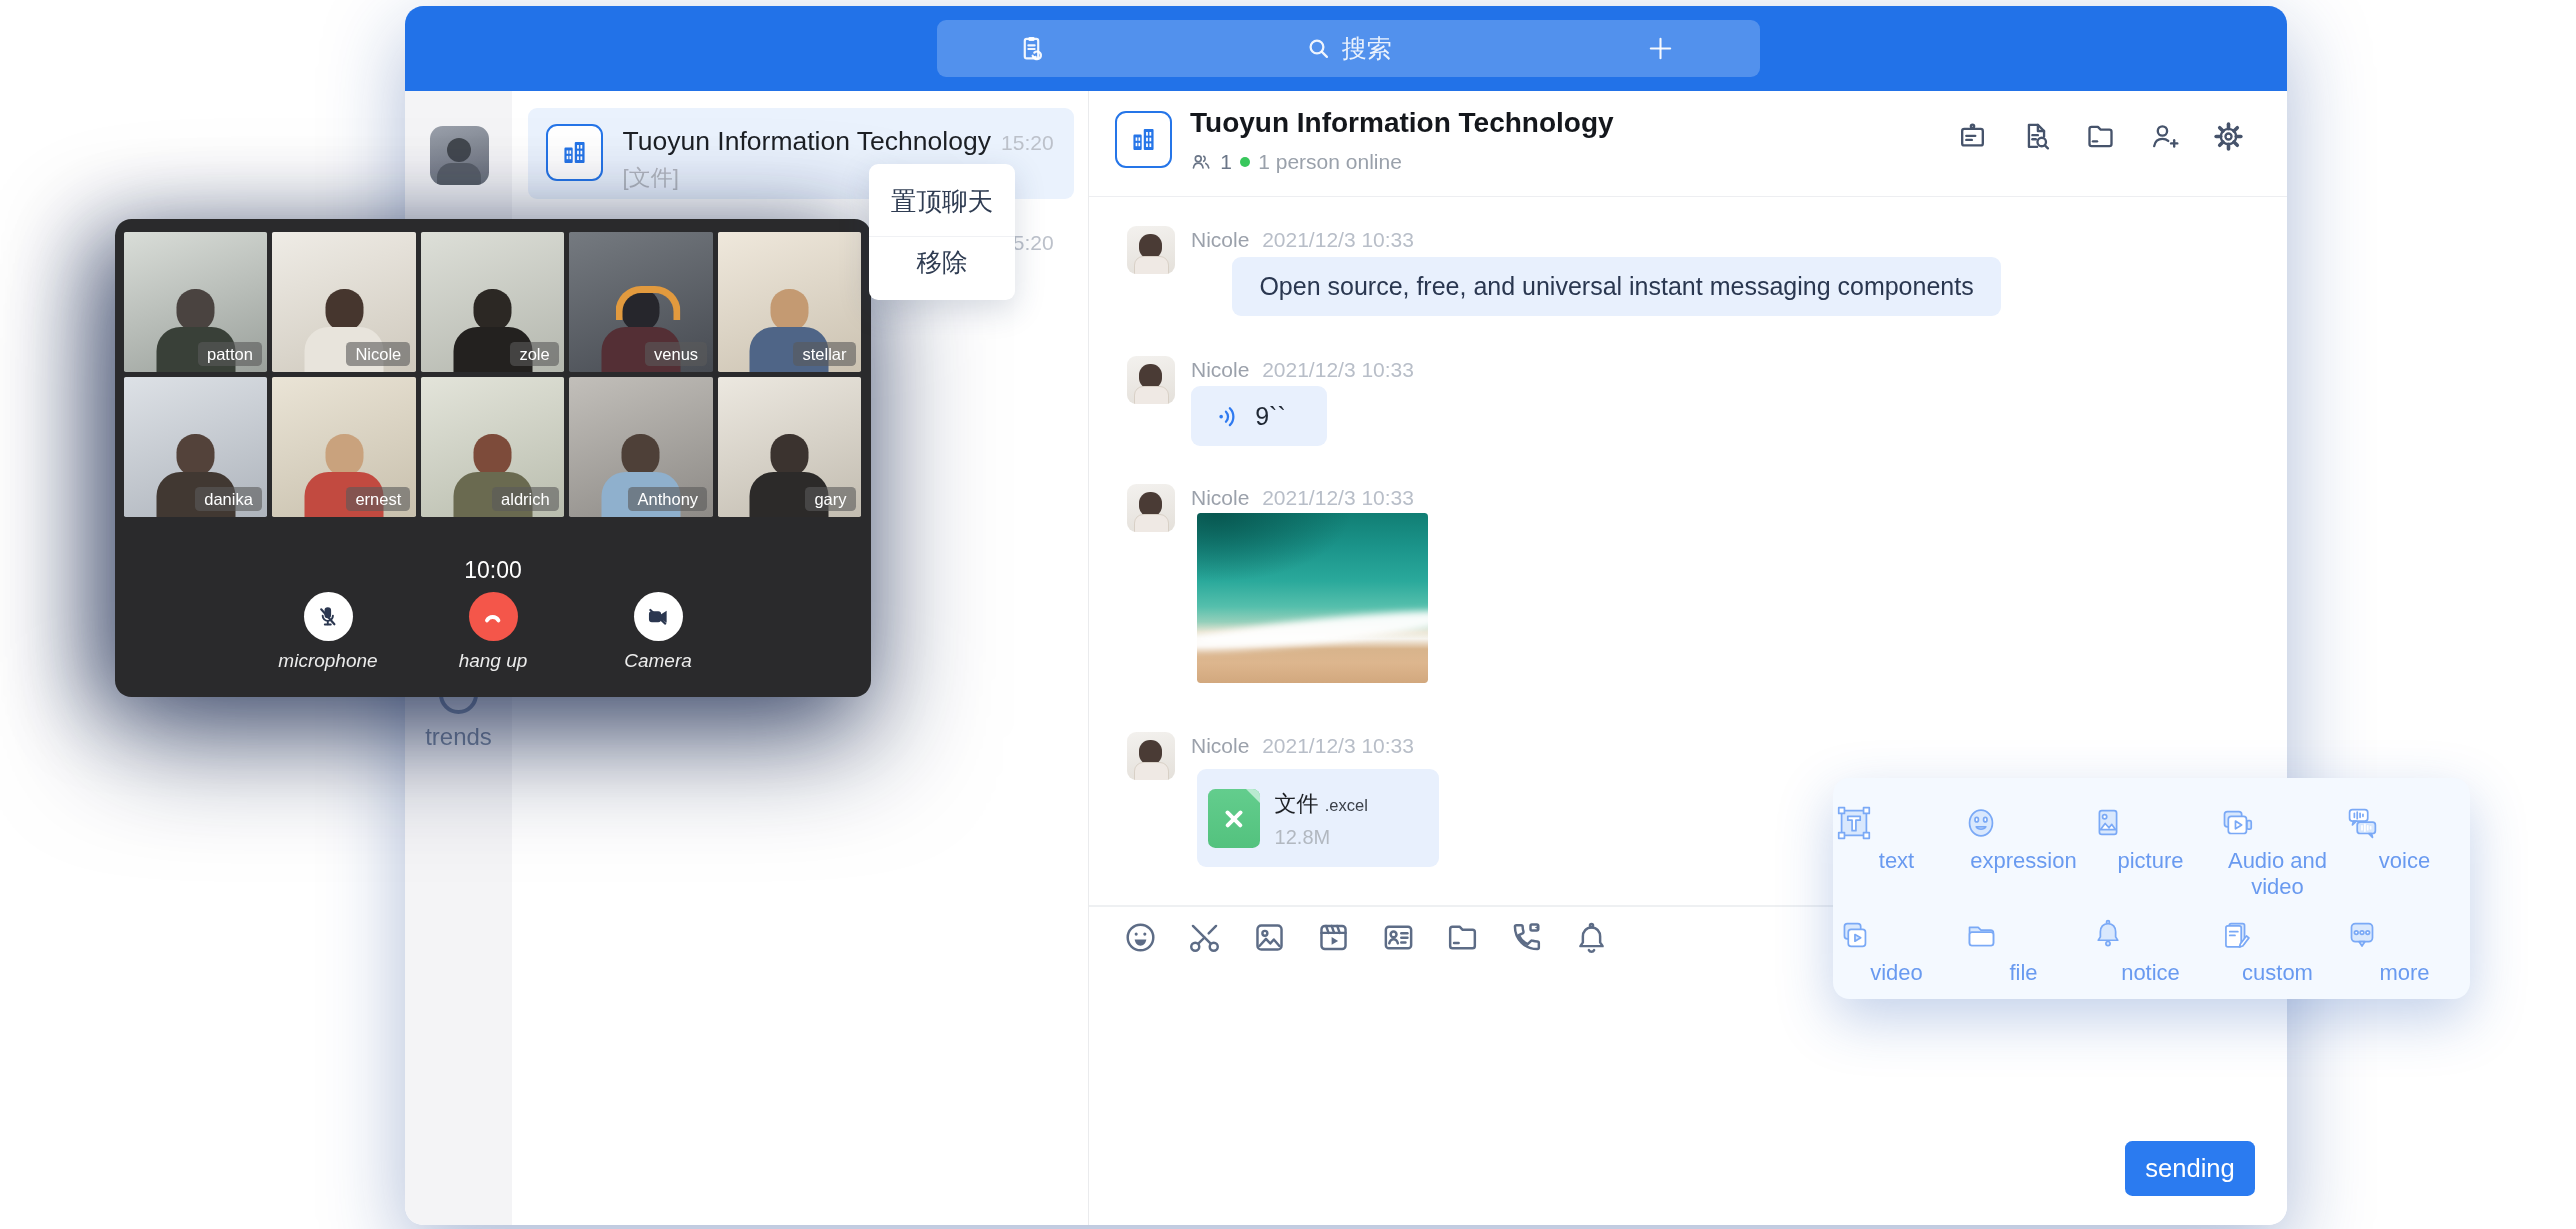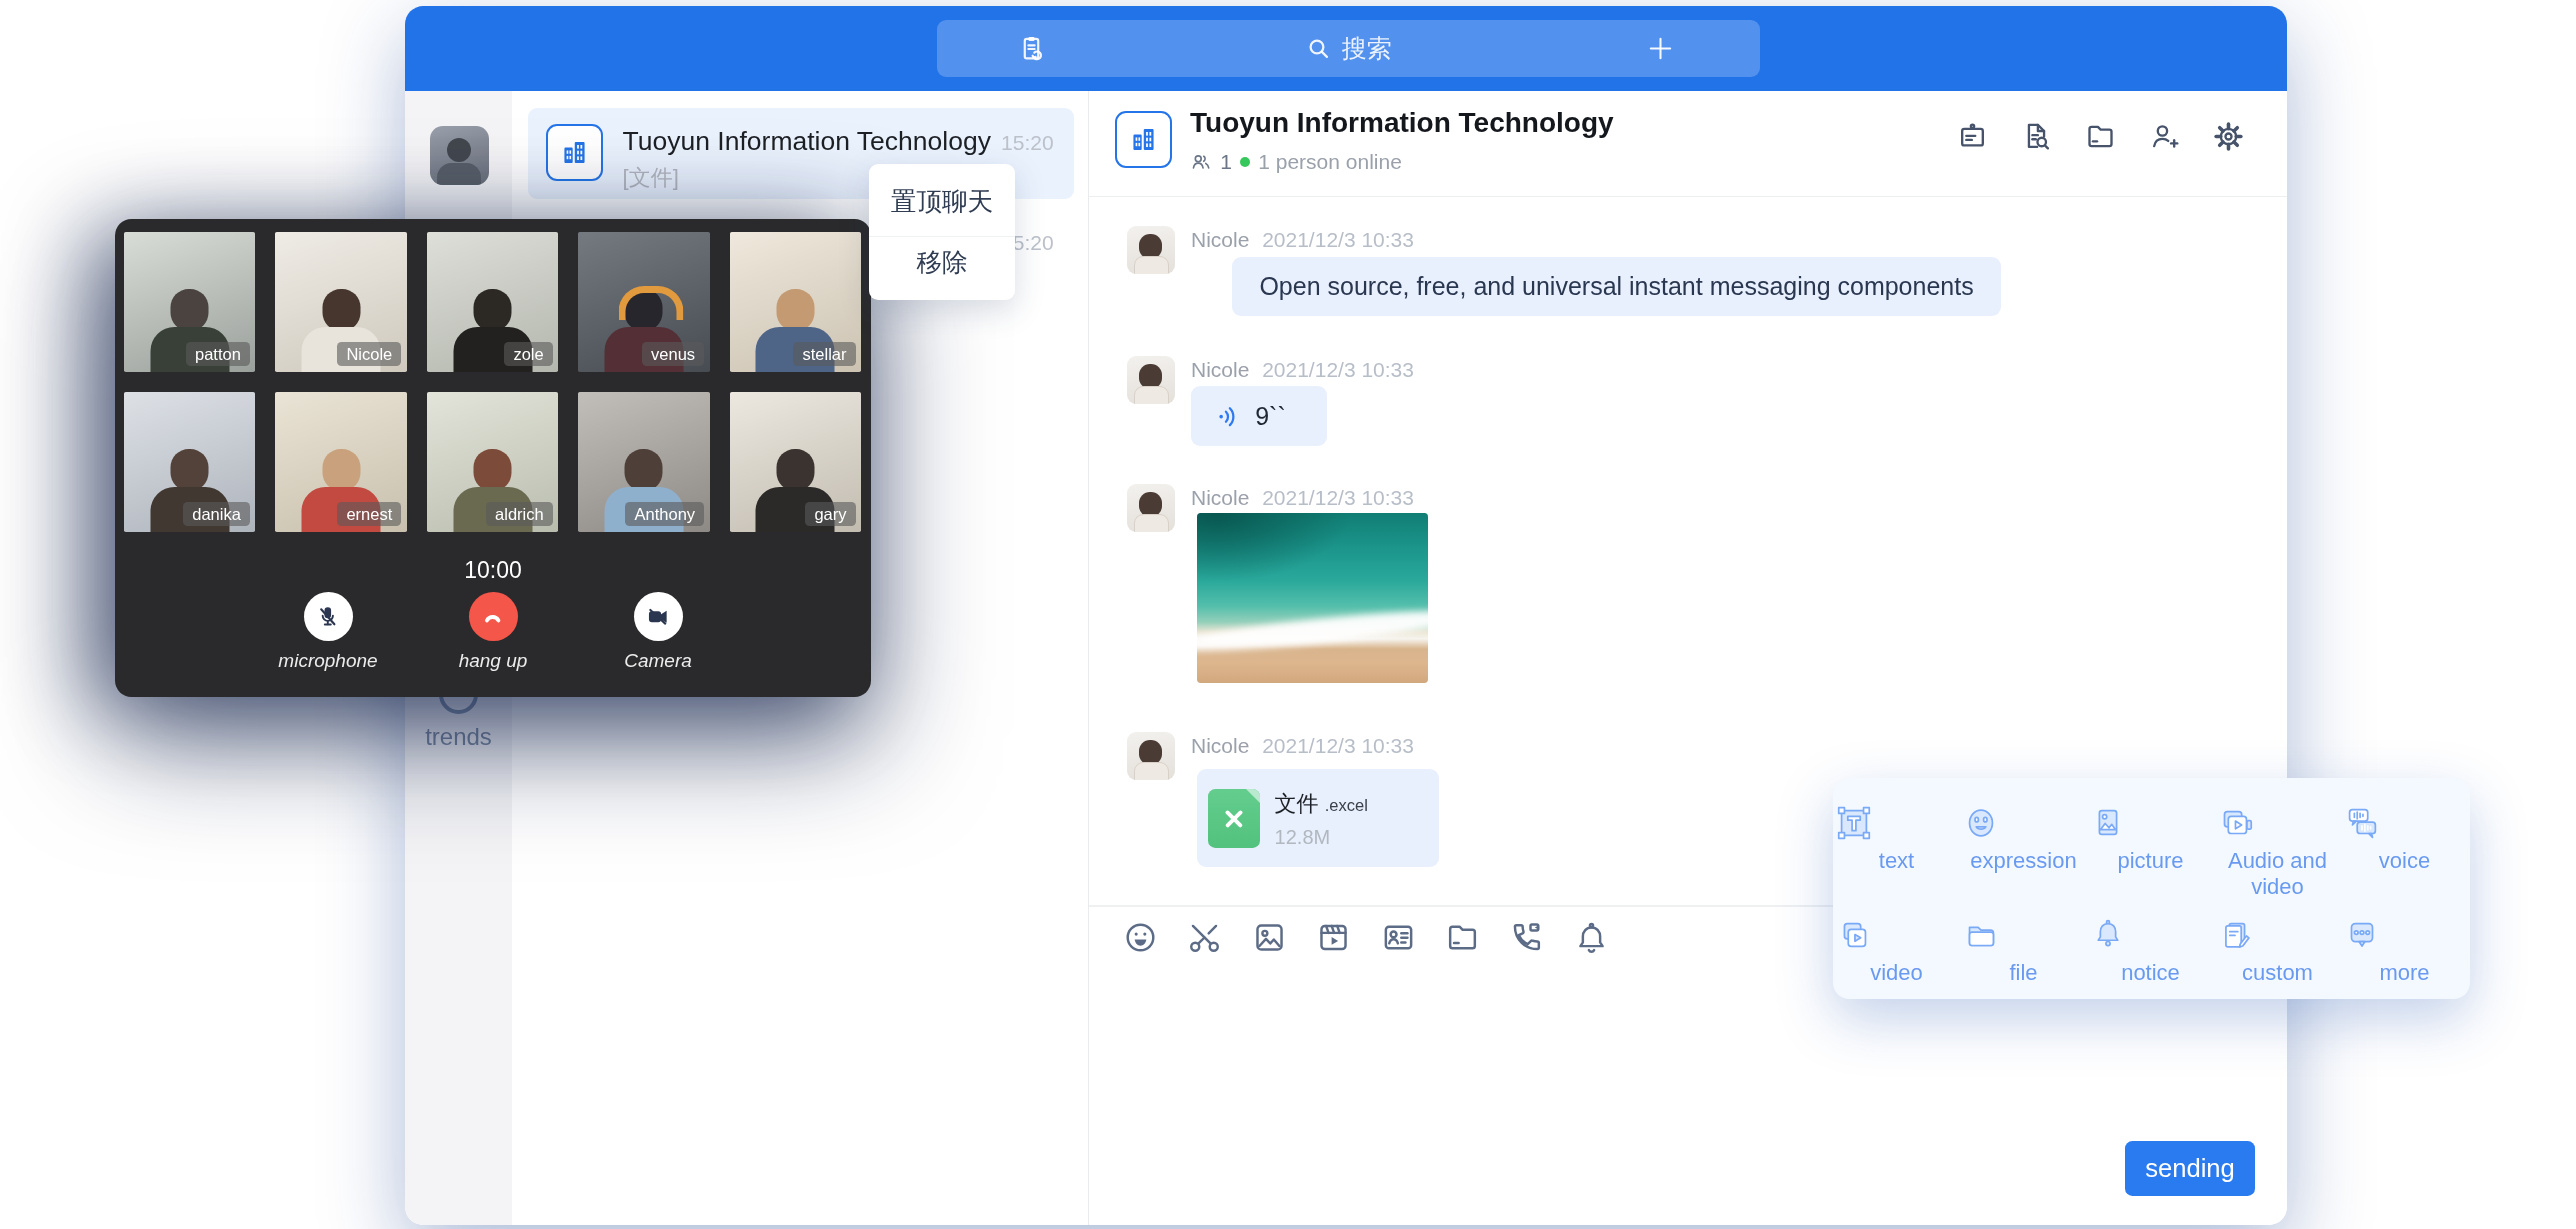--- a/index.html
+++ b/index.html
@@ -86,21 +86,21 @@
   .toolbar{left:33px;top:828px;display:flex;gap:27.4px;color:#5d6c86;}
   .toolbar .ib{width:37px;height:37px;}
 
   .sendbtn{left:1036px;top:1050px;width:130px;height:55px;background:#2b7bf0;border-radius:7.3px;border:none;
            color:#fff;font-size:25.6px;display:flex;align-items:center;justify-content:center;
            font-family:inherit;}
 
   
   .call{left:115px;top:219px;width:756px;height:478px;background:#2a2a2c;border-radius:16.5px;z-index:50;
         box-shadow:0 42px 119px rgba(8,25,66,.6), -27.4px 9.1px 82px rgba(8,25,66,.45);}
-  .vgrid{left:9.1px;top:12.8px;width:737px;display:grid;grid-template-columns:repeat(5,1fr);gap:20px;}
+  .vgrid{left:9.1px;top:12.8px;width:737px;display:grid;grid-template-columns:repeat(5,1fr);gap:5px;}
   .tile{height:140px;border-radius:1.8px;position:relative;overflow:hidden;}
   .tile .fig{position:absolute;left:50%;bottom:-5.5px;transform:translateX(-50%);width:79px;height:88px;}
   .fig .head{position:absolute;left:50%;top:0;transform:translateX(-50%);width:38px;height:42px;border-radius:18.3px;}
   .fig .bod{position:absolute;left:0;top:38px;width:100%;height:55px;border-radius:24px 24px 0 0;}
   .p0{background:linear-gradient(160deg,#d9ddd8,#9aa09b);} .p0 .head{background:#4a4340;} .p0 .bod{background:#394038;}
   .p1{background:linear-gradient(160deg,#efece6,#cfc9bd);} .p1 .head{background:#46362e;} .p1 .bod{background:#e8e4dc;}
   .p2{background:linear-gradient(160deg,#dddfd8,#b4b7ae);} .p2 .head{background:#2c2824;} .p2 .bod{background:#23211f;}
   .p3{background:linear-gradient(160deg,#757a80,#474b52);} .p3 .head{background:#26262c;} .p3 .bod{background:#542f35;}
   .p3 .head::before{content:"";position:absolute;left:-6.4px;top:-3.7px;width:51px;height:27.4px;border:7.3px solid #e29a3e;border-bottom:none;border-radius:25.6px 25.6px 0 0;}
   .p4{background:linear-gradient(160deg,#efe8dc,#cbc2b1);} .p4 .head{background:#c49a72;} .p4 .bod{background:#4f6587;}

